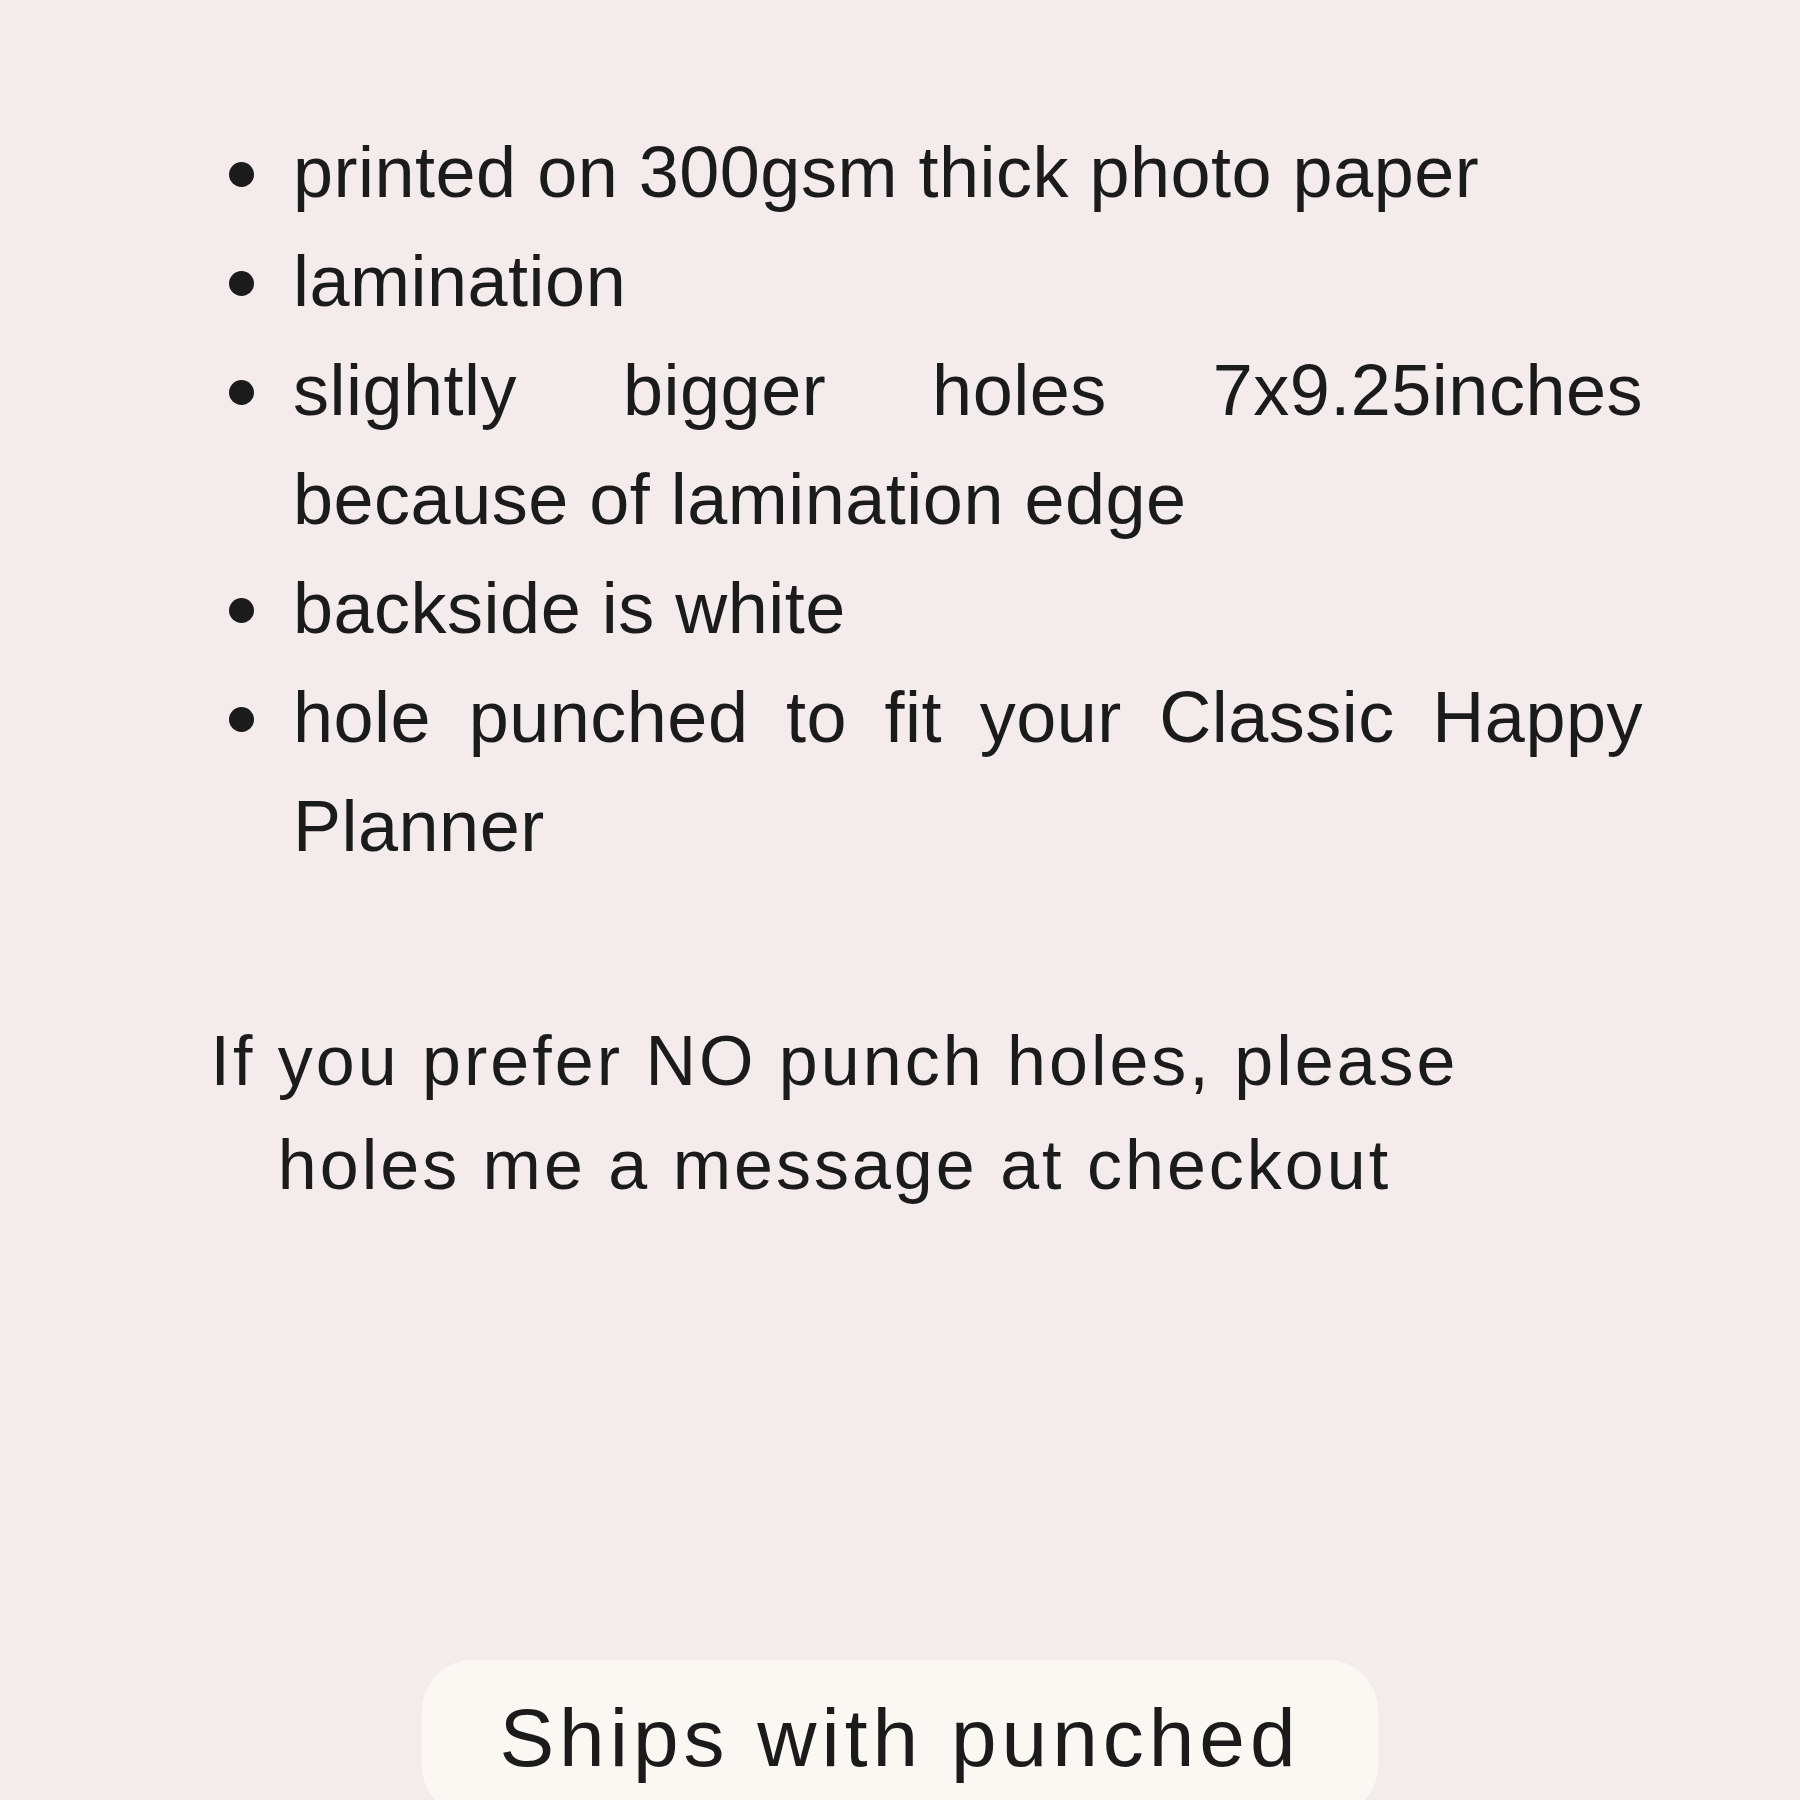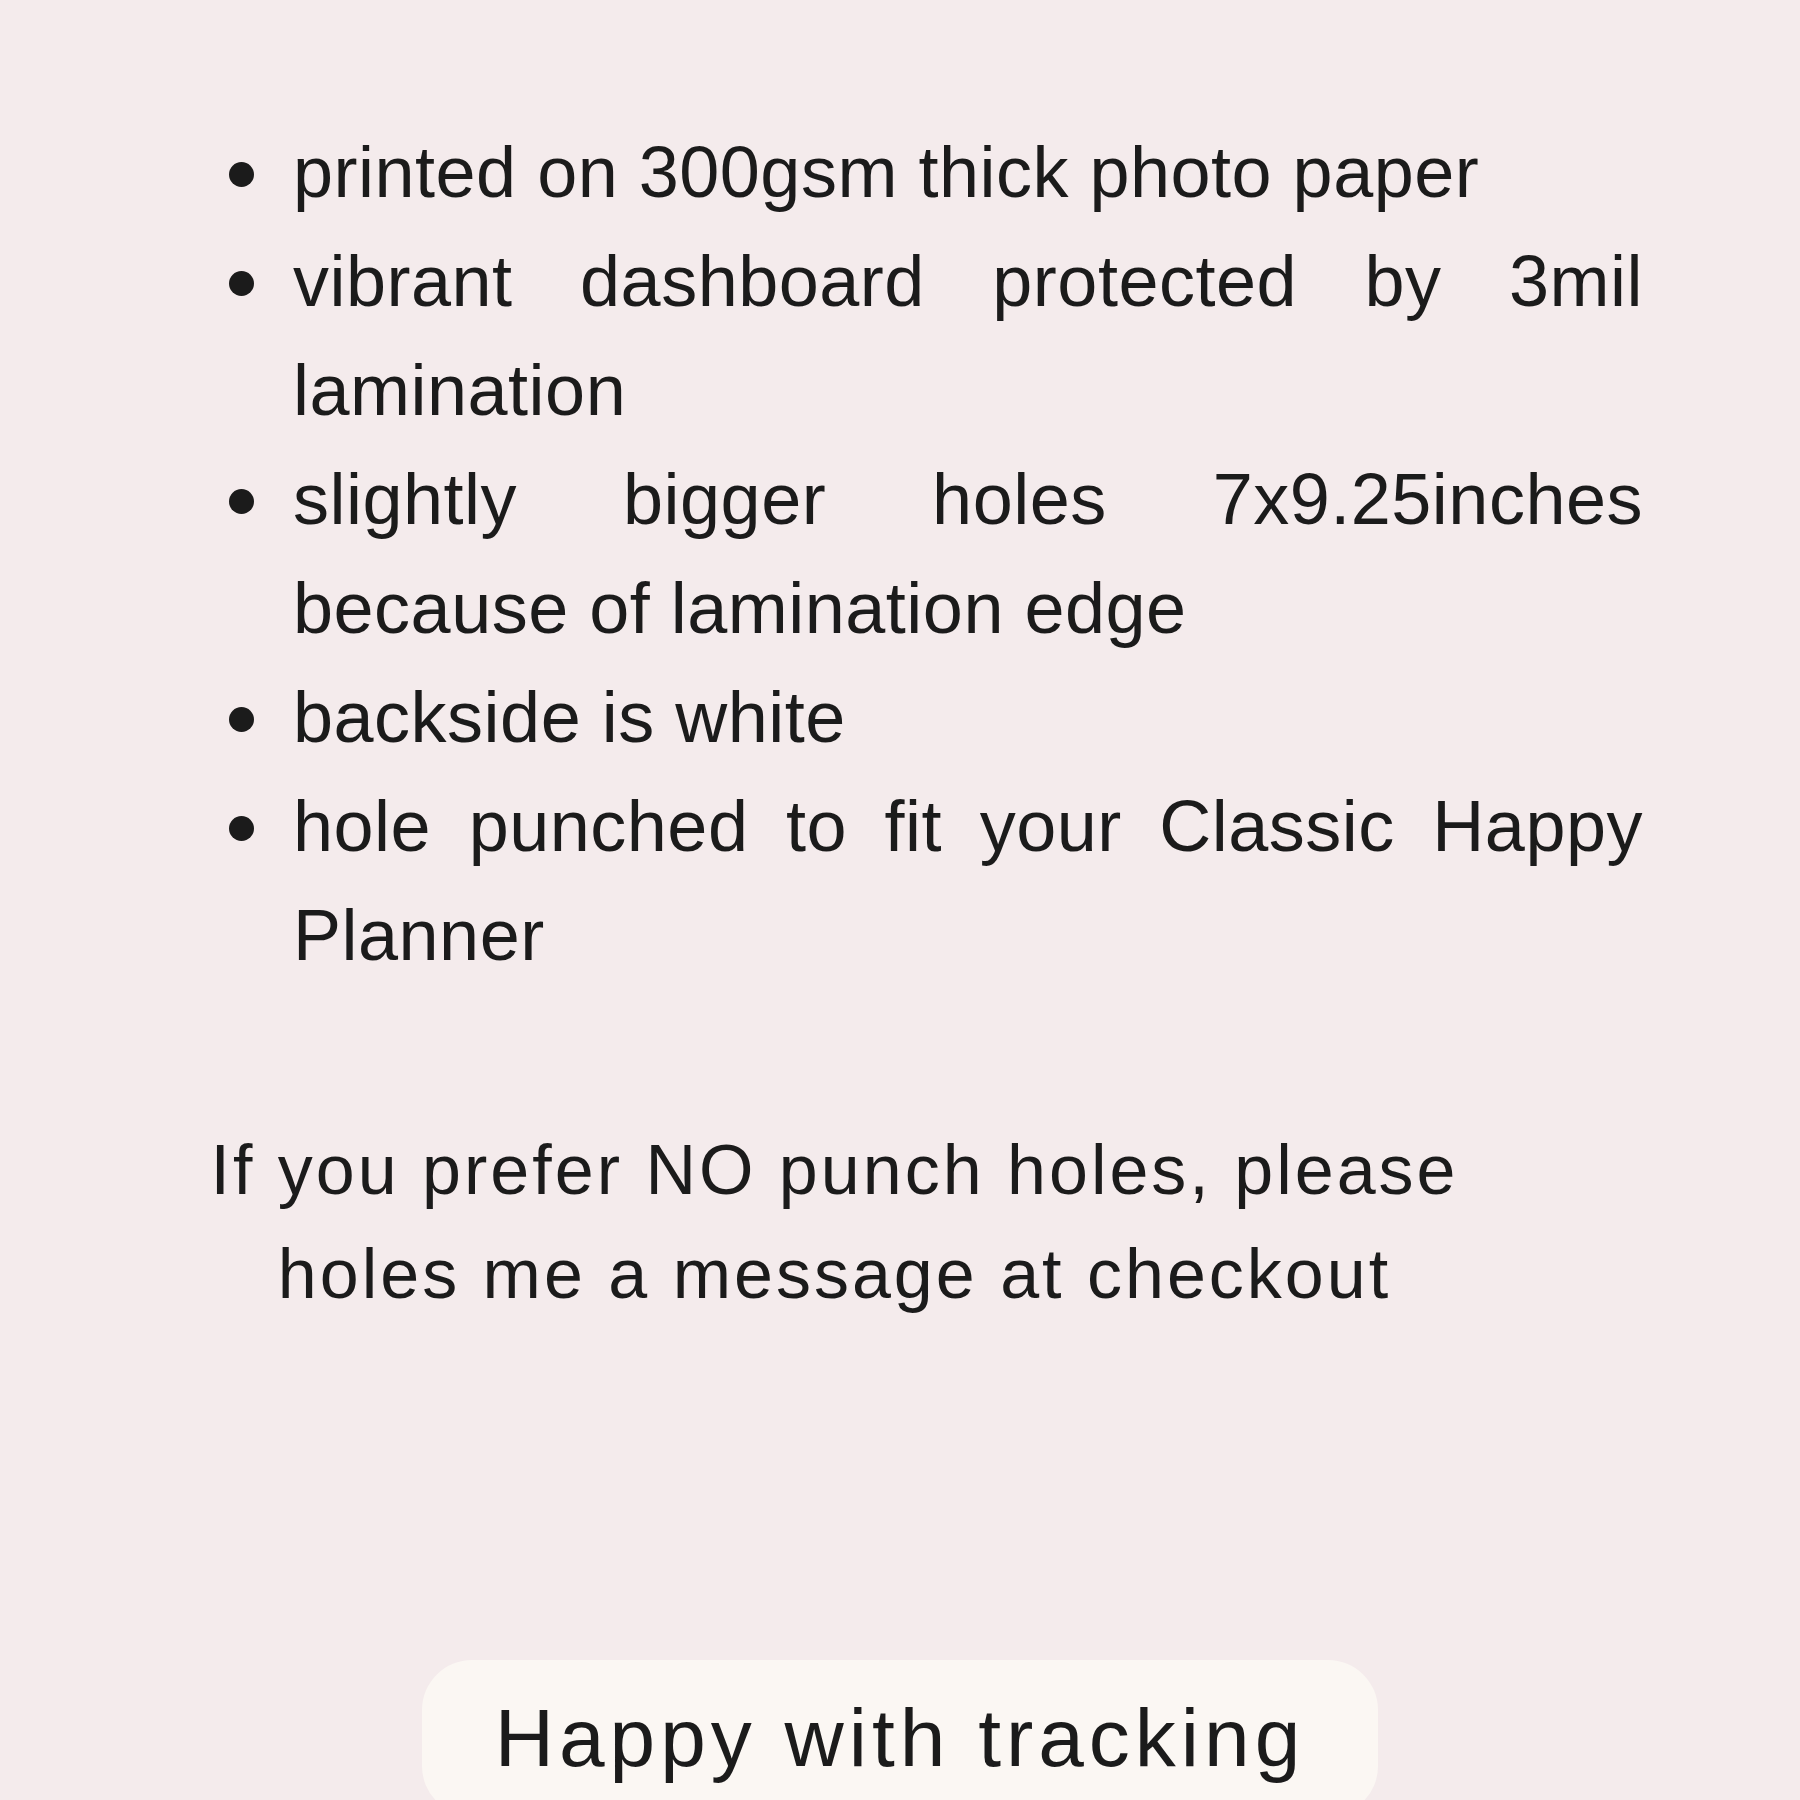--- a/index.html
+++ b/index.html
@@ -85,21 +85,20 @@
 </head>
 <body>
 
 <div class="page">
 
   <ul class="bullet-list" id="bullet-list">
       <li>
         <div class="line">printed on 300gsm thick photo paper</div>
       </li>
       <li>
-        <div class="line justify">vibrant dashboard protected by 3mil</div>
         <div class="line">lamination</div>
       </li>
       <li>
         <div class="line justify">slightly bigger holes 7x9.25inches</div>
         <div class="line">because of lamination edge</div>
       </li>
       <li>
         <div class="line">backside is white</div>
       </li>
       <li>
@@ -107,16 +106,16 @@
         <div class="line">Planner</div>
       </li>
     </ul>
 
   <div class="note" id="note">
       <div class="note-line">If you prefer NO punch holes, please</div>
       <div class="note-line">holes me a message at checkout</div>
     </div>
 
   <div class="badge">
-    <span>Happy with tracking</span>
+    <span>Ships with punched</span>
   </div>
 
 </div>
 
 </body></html>

